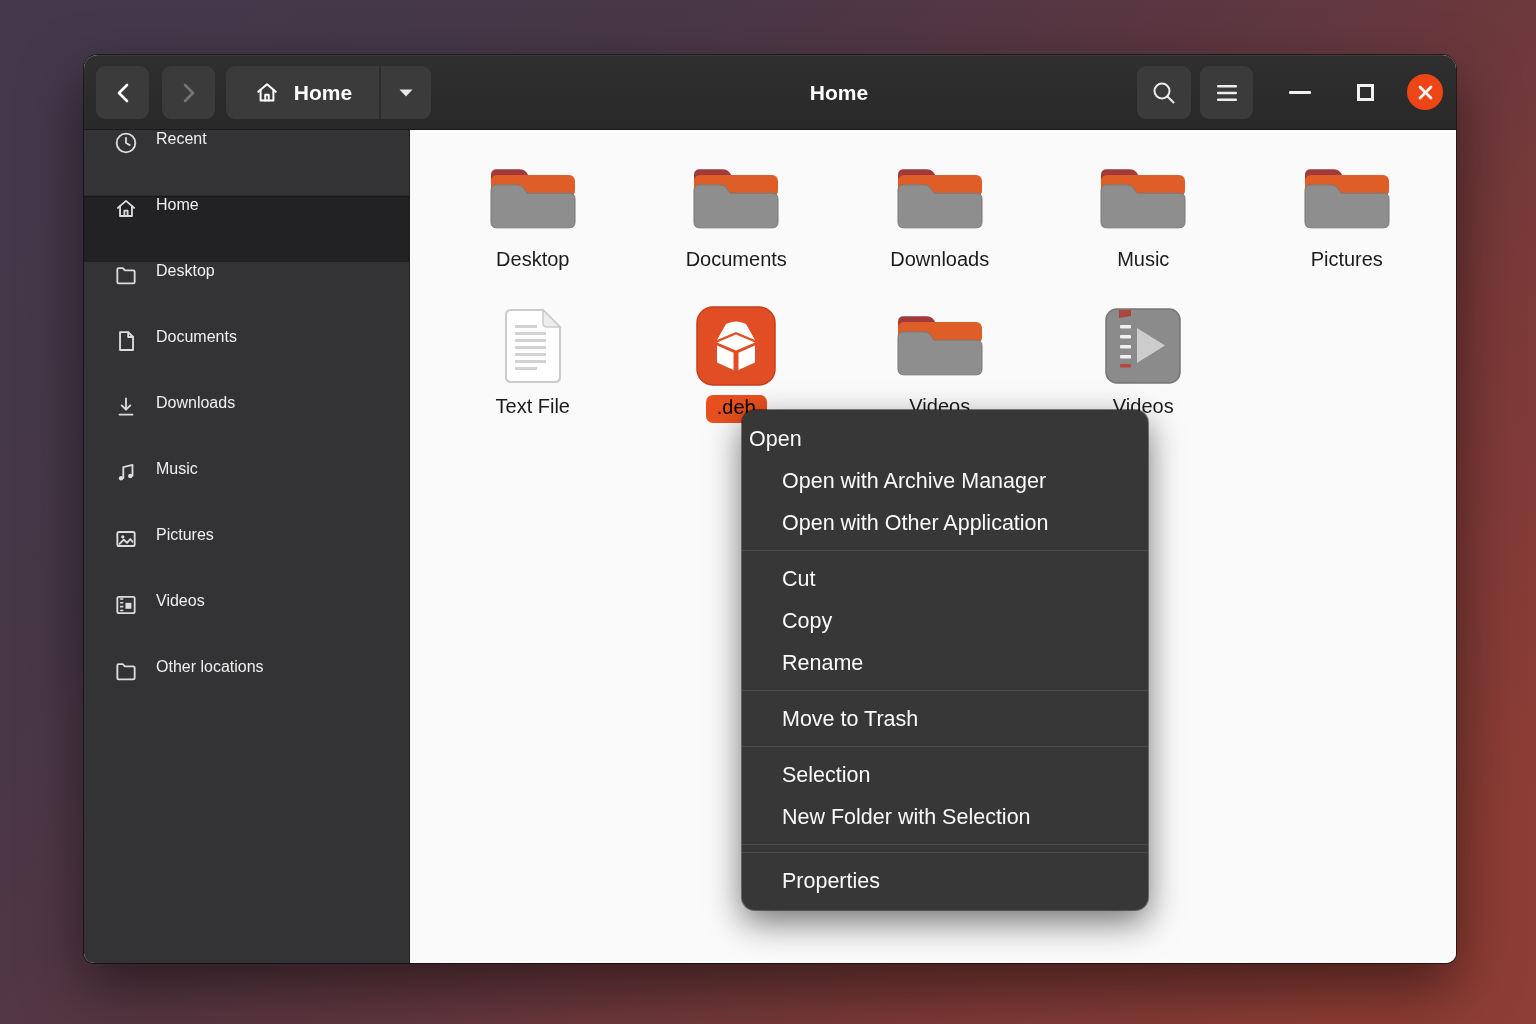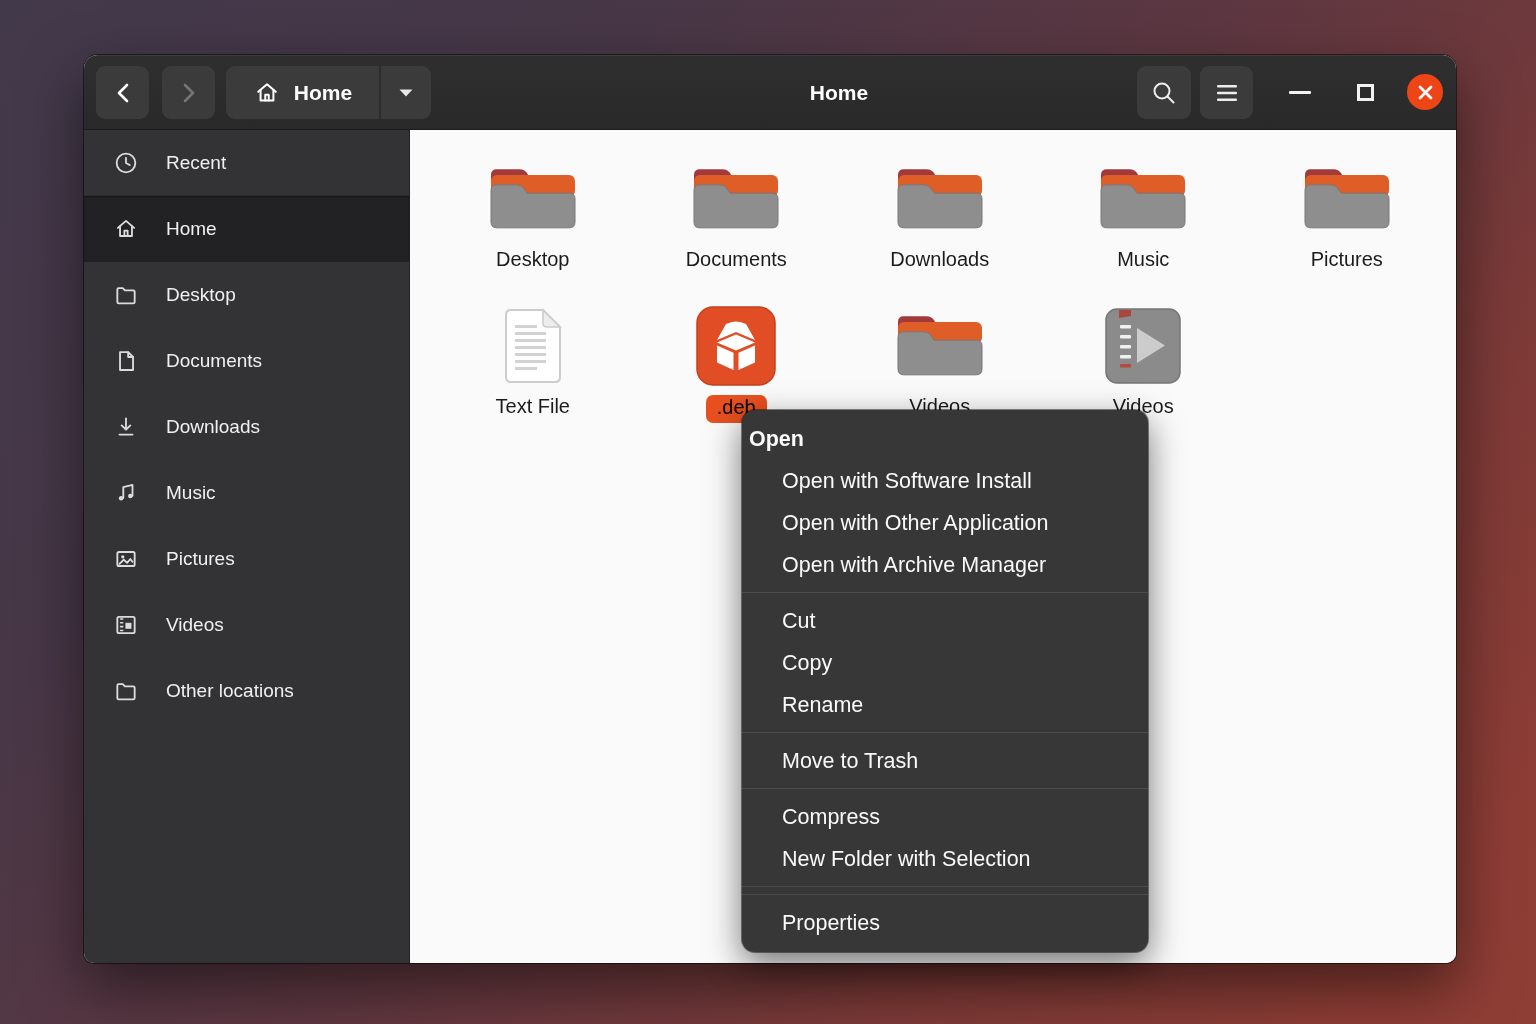--- a/index.html
+++ b/index.html
@@ -33,43 +33,43 @@
   .ctl-min { left:1194px; }
   .ctl-max { left:1259px; }
   .min-glyph { width:22px; height:3px; background:#f2f2f2; border-radius:1px; }
   .max-glyph { width:17px; height:17px; border:3px solid #f2f2f2; }
   .ctl-close { left:1323px; top:19px; width:36px; height:36px; border-radius:50%;
     background:#ee4517; display:flex; align-items:center; justify-content:center; }
 
   
   .sidebar { position:absolute; top:75px; left:0; width:326px; bottom:0;
     background:#333335; border-right:1px solid #212123; }
-  .side-item { height:66px; display:flex; align-items:center; padding-left:29px;
-    gap:27px; color:#f0f0f0; font-size:19px; }
+  .side-item { height:66px; display:flex; align-items:flex-start; padding-left:29px;
+    gap:17px; color:#f0f0f0; font-size:16px; }
   .side-item.selected { background:#222224; box-shadow:inset 0 1px 2px rgba(0,0,0,.35); }
   .side-item.first { border-bottom:1px solid #2b2b2d; }
   .sicon { width:26px; height:26px; flex:none; stroke:#dcdcdc; fill:none;
     stroke-width:1.7; stroke-linecap:round; stroke-linejoin:round; }
 
   
   .content { position:absolute; top:75px; left:327px; right:0; bottom:0; background:#fafafa; }
   .grid { position:absolute; inset:0; padding:22px 0 0 20px; display:grid;
     grid-template-columns:repeat(5,203.5px); grid-auto-rows:147px; }
   .cell { display:flex; flex-direction:column; align-items:center; }
   .icon-box { height:94px; display:flex; align-items:center; justify-content:center; }
   .flabel { font-size:20px; color:#1b1b1b; margin-top:2px; white-space:nowrap; }
   .flabel.pill { background:#e9501f; color:#000000; padding:1px 11px 4px; border-radius:7px; }
 
   
   .menu { position:absolute; left:742px; top:410px; width:406px; z-index:50;
     background:#373737; border-radius:13px; padding:8px 0;
     box-shadow:0 12px 34px rgba(0,0,0,.55), 0 0 0 1px rgba(0,0,0,.45); }
   .menu-item { height:42px; line-height:42px; padding-left:40px; font-size:21.5px;
     color:#fafafa; white-space:nowrap; }
-  .menu-item.bold { font-weight:bold;padding-left:7px; }
+  .menu-item.bold { font-weight:normal;padding-left:7px; }
   .menu-sep { height:1px; background:#4b4b4b; margin:6px 0 7px; }
 
   .hicon { display:block; }
 </style>
 </head>
 <body>
 
 <div class="window">
 
   <div class="header">
@@ -307,28 +307,27 @@
           </div>
         <div class="flabel">Videos</div>
       </div>
 
     </div>
   </div>
 </div>
 
 <div class="menu">
   <div class="menu-item bold">Open</div>
-  <div class="menu-item">Open with Software Install</div>
+  <div class="menu-item">Open with Archive Manager</div>
   <div class="menu-item">Open with Other Application</div>
-  <div class="menu-item">Open with Archive Manager</div>
   <div class="menu-sep"></div>
   <div class="menu-item">Cut</div>
   <div class="menu-item">Copy</div>
   <div class="menu-item">Rename</div>
   <div class="menu-sep"></div>
   <div class="menu-item">Move to Trash</div>
   <div class="menu-sep"></div>
-  <div class="menu-item">Compress</div>
+  <div class="menu-item">Selection</div>
   <div class="menu-item">New Folder with Selection</div>
   <div class="menu-sep"></div>
   <div class="menu-sep"></div>
   <div class="menu-item">Properties</div>
 </div>
 
 </body></html>

